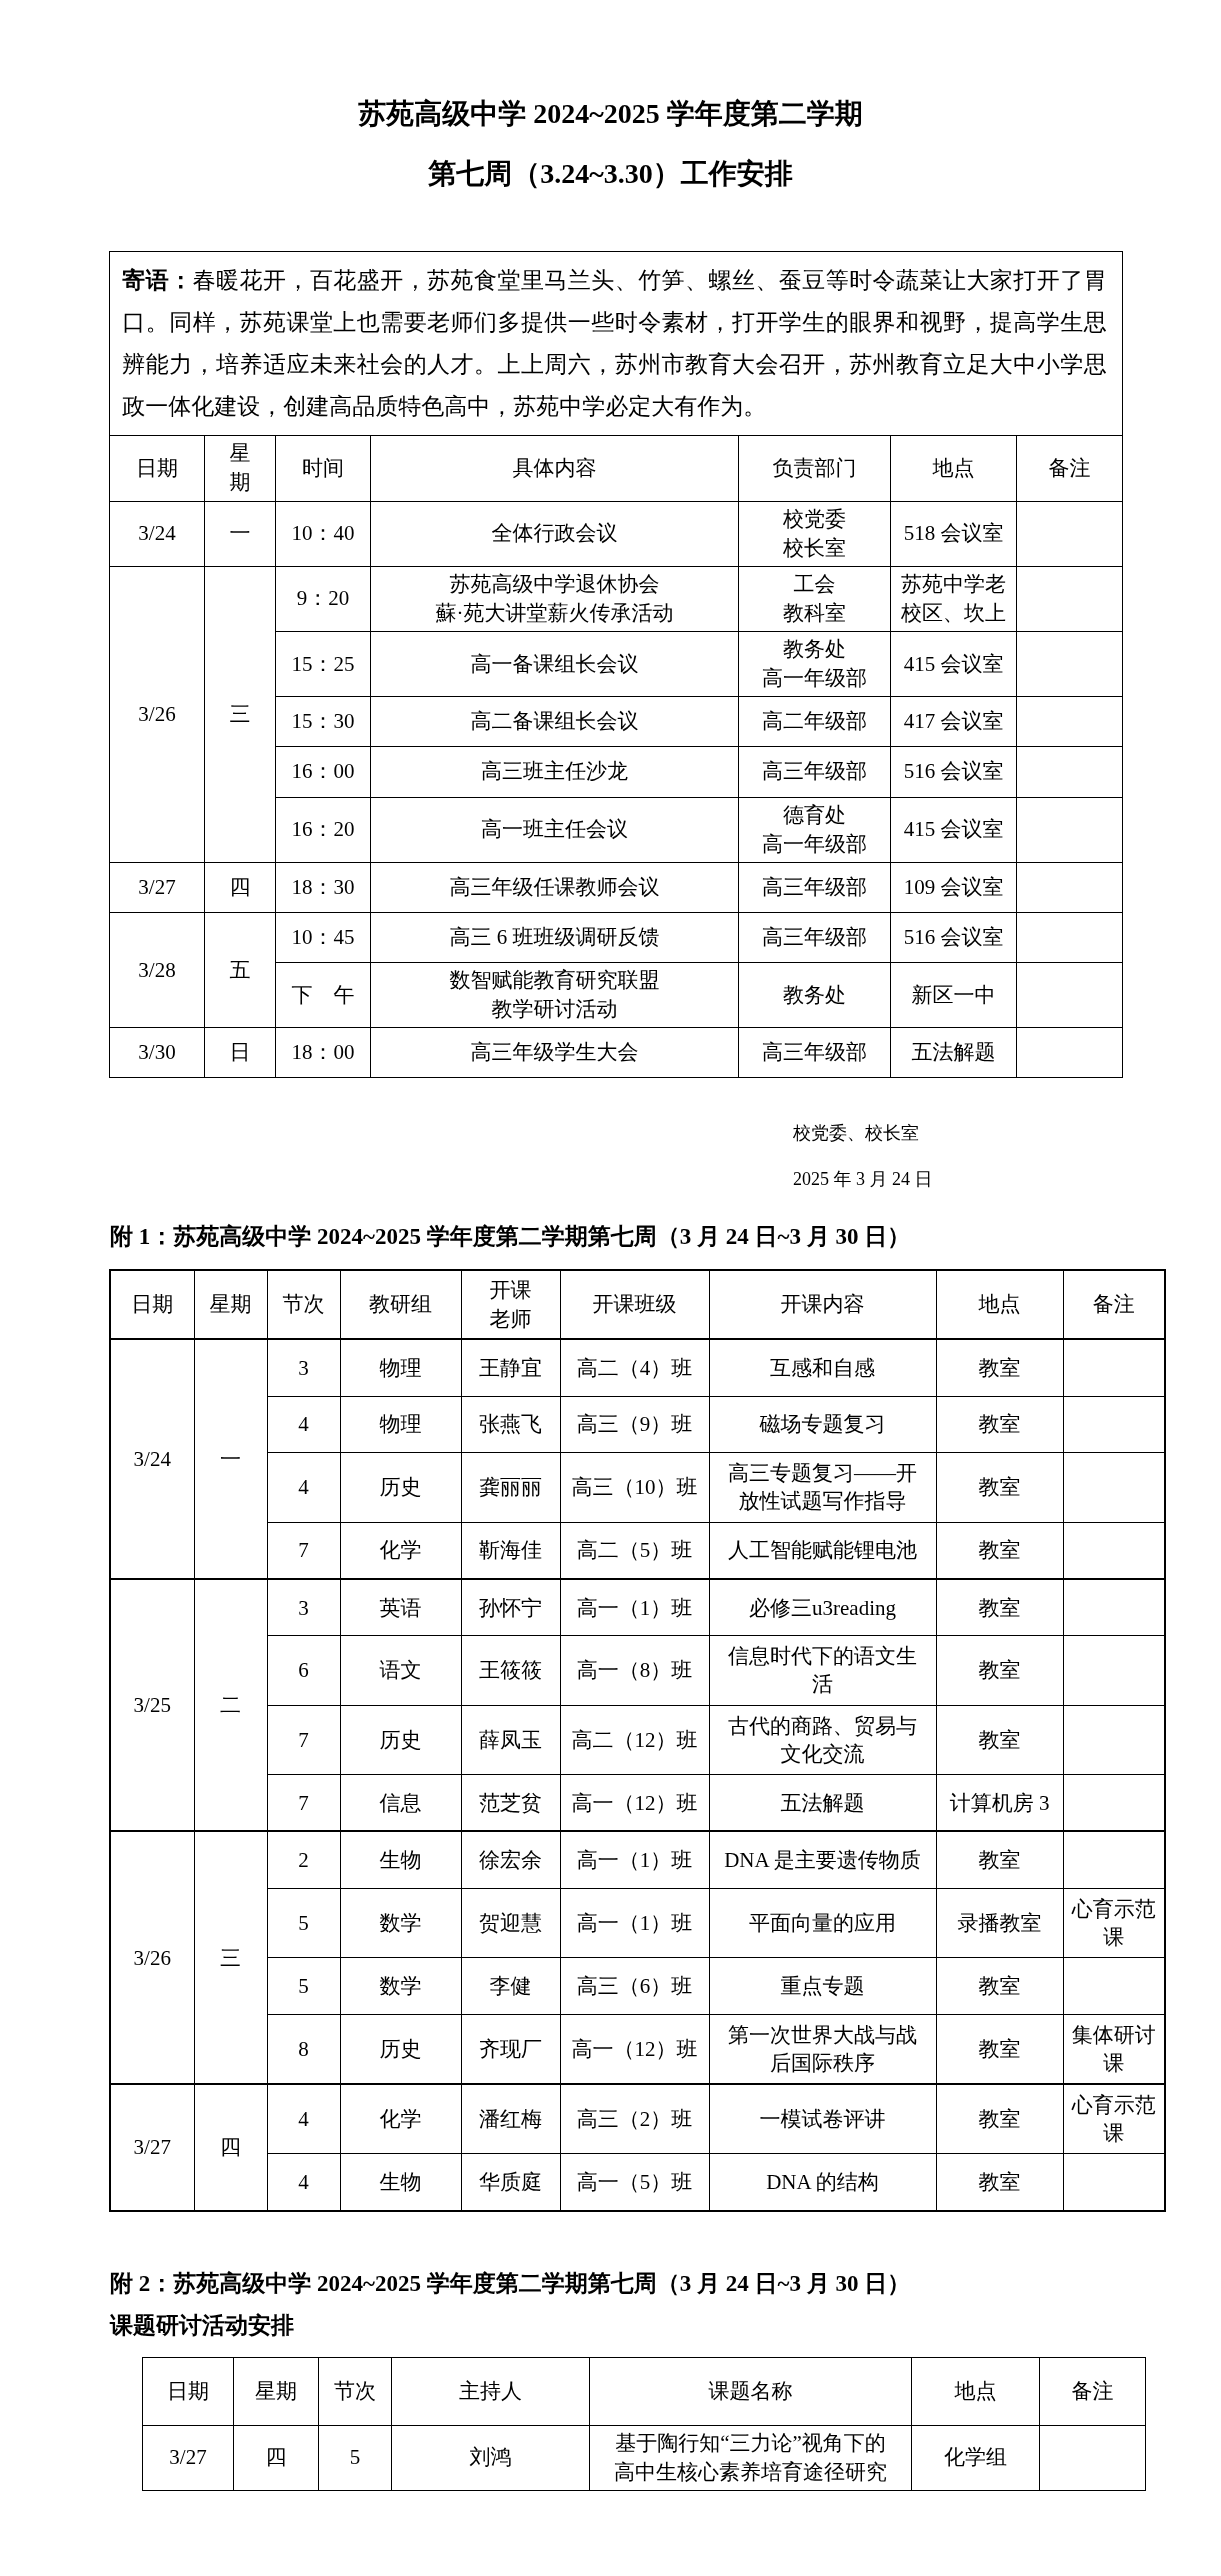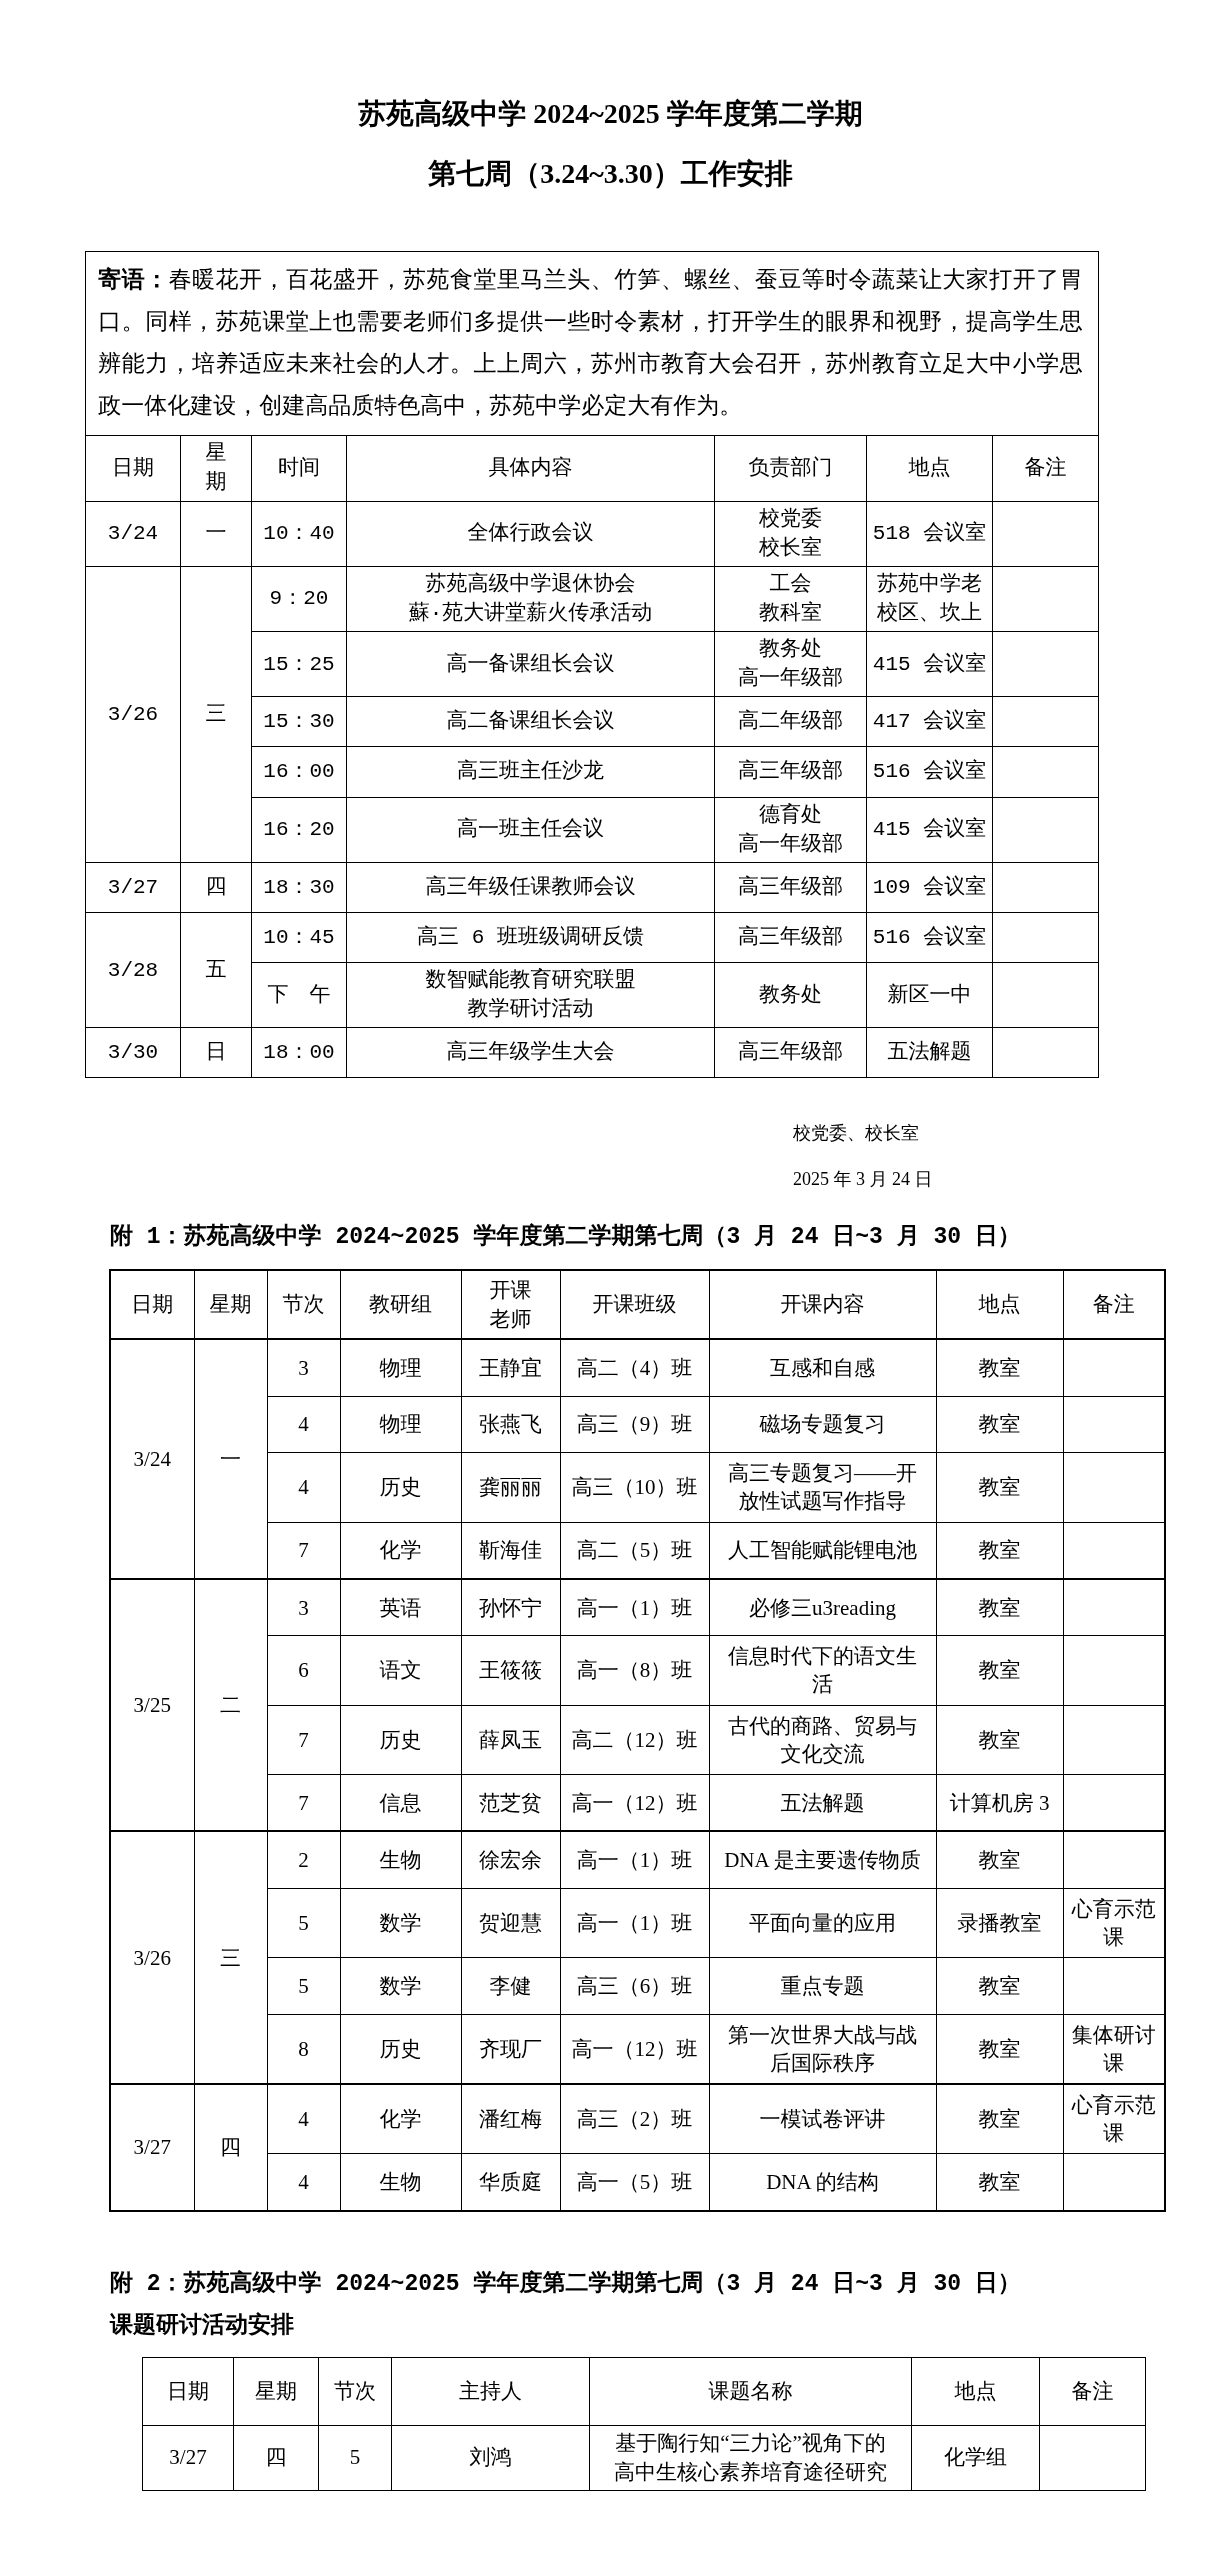--- a/index.html
+++ b/index.html
@@ -31,21 +31,21 @@
     vertical-align: middle;
     white-space: pre-line;
     line-height: 29px;
     padding: 3.1px 4.6px;
     font-weight: normal;
     word-break: break-all;
     overflow: hidden;
   }
 
   
-  .t1 { margin: 62px 0 0 85px; width: 1014px; border: 1.5px solid #000; font-family: Liberation Mono, monospace; }
+  .t1 { margin: 62px 0 0 109px; width: 1014px; border: 1.5px solid #000; }
   .t1 td { height: 43px; }
   .t1 .msg-cell {
     text-align: justify;
     font-size: 23px;
     line-height: 42px;
     padding: 7.7px 15.4px 7.7px 12.3px;
     height: auto;
     word-break: normal;
     overflow-wrap: anywhere;
   }
@@ -65,21 +65,20 @@
   .signature {
     margin: 32px 0 0 793px;
     font-size: 18px;
     line-height: 46px;
   }
   .appendix-title {
     margin: 14px 0 0 110px;
     font-weight: bold;
     font-size: 23px;
     line-height: 42px;
-    font-family: Liberation Mono, monospace;
   }
   .appendix-title.a2 { margin-top: 51px; }
 </style>
 </head>
 <body>
 
 <div id="page">
 
   <div class="doc-title">苏苑高级中学 2024~2025 学年度第二学期</div>
   <div class="doc-title second">第七周（3.24~3.30）工作安排</div>

